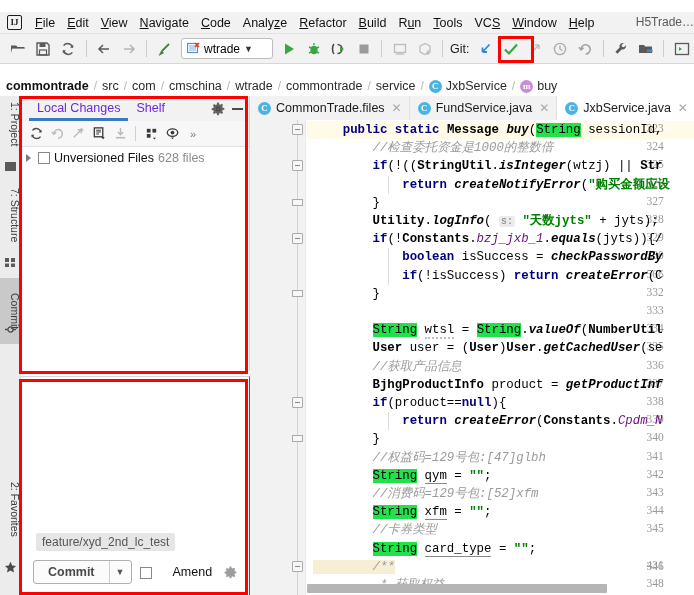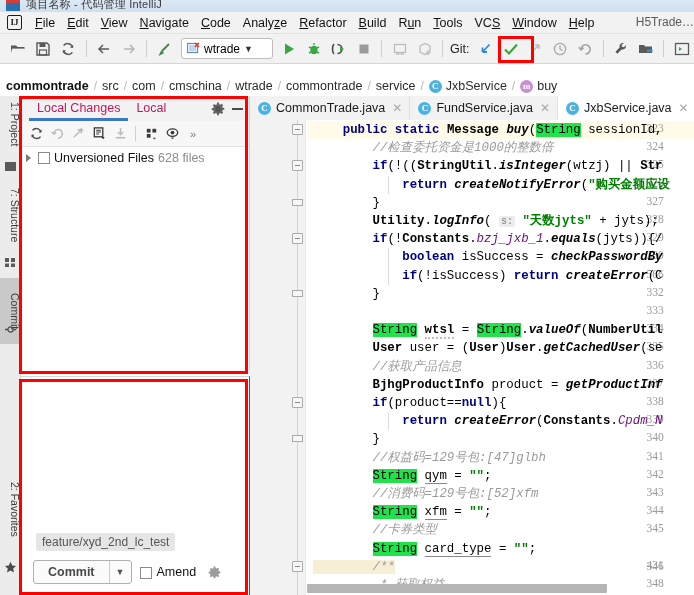--- a/index.html
+++ b/index.html
@@ -108,21 +108,21 @@
   
   .vcs-panel {
     position:absolute; left:21px; top:96px; width:229px; height:275px;
     background:#fff; border-right:1px solid #d6d6d6;
   }
   .vcs-tabs {
     height:25px; background:#f2f2f2; display:flex; align-items:center;
     padding-left:8px; position:relative;
   }
   .vcs-tab {
-    font-size:12.5px; color:#be185d; padding:0 8px; height:25px;
+    font-size:12.5px; color:#6d28d9; padding:0 8px; height:25px;
     line-height:25px; cursor:default; position:relative;
   }
   .vcs-tab.active::after {
     content:""; position:absolute; left:0; right:0; bottom:0;
     height:3px; background:#3b78c4;
   }
   .vcs-tabs-right {
     position:absolute; right:6px; top:0; height:25px;
     display:flex; align-items:center; gap:7px;
   }
@@ -172,21 +172,21 @@
   }
   .commit-btn {
     display:flex; align-items:center; height:24px; border:1px solid #b0b0b0;
     border-radius:3px; background:#fbfbfb; cursor:default;
   }
   .commit-btn .lbl { padding:0 14px; font-size:12.5px; font-weight:bold; color:#4a4a4a; }
   .commit-btn .drop {
     width:22px; height:100%; border-left:1px solid #cdcdcd;
     display:flex; align-items:center; justify-content:center;
   }
-  .amend { display:flex; align-items:flex-end; gap:5px; font-size:12.5px; color:#111; cursor:default; }
+  .amend { display:flex; align-items:flex-end; gap:21px; font-size:12.5px; color:#111; cursor:default; }
 
   
   .editor-wrap {
     position:absolute; left:250px; top:96px; width:444px; height:499px; background:#fff;
   }
   .ed-tabs { height:24px; background:#f2f2f2; display:flex; align-items:flex-end; }
   .ed-tab {
     height:24px; display:flex; align-items:center; gap:5px;
     padding:0 7px 0 8px; font-size:12.5px; color:#1a1a1a; cursor:default;
     border-right:1px solid #e0e0e0; white-space:nowrap;
@@ -241,42 +241,38 @@
   .str { color:#008000; font-weight:bold; }
   .cmt { color:#9b9b9b; font-style:italic;margin-top:42px; }
   .fld { color:#660e7a; font-style:italic; }
   .mth { color:#000; font-style:italic; font-weight:bold; }
   .cls { color:#000; font-weight:bold; }
   .sel { background:#22e24b; }
   .param-hint {
     background:#ececec; color:#808080; font-size:10px; font-style:normal;
     padding:0 2px; border-radius:2px;
   }
-  .squig { border-bottom:2px dotted #c0c0c0;font-weight:bold; }
+  .squig { border-bottom:2px dotted #c0c0c0; }
   .usg { border-bottom:1px solid #888; }
   .jdoc-hl { background:#f7eed6; }
   .hscroll {
     position:absolute; left:57px; bottom:2px; width:350px; height:9px;
   }
   .hscroll .thumb {
     position:absolute; left:0; top:0; width:300px; height:9px; background:#b5b5b5; border-radius:1px;
   }
 
   
   svg { display:block; }
 </style>
 </head>
 <body>
 
 <div id="app">
 
-  <div class="titlebar">
-    <div class="tb-ico"></div>
-    <div class="tb-text">项目名称 - 代码管理 IntelliJ</div>
-  </div>
 
   <div class="menubar">
     <div class="ij-logo">IJ</div>
     <div class="menu-item"><u>F</u><span>ile</span></div>
     <div class="menu-item"><u>E</u>dit</div>
     <div class="menu-item"><u>V</u>iew</div>
     <div class="menu-item"><u>N</u>avigate</div>
     <div class="menu-item"><u>C</u>ode</div>
     <div class="menu-item">Analy<u>z</u>e</div>
     <div class="menu-item"><u>R</u>efactor</div>
@@ -503,21 +499,21 @@
     <span class="stripe-ico" style="position:absolute;top:465px;left:4px;">
       <svg width="13" height="13" viewBox="0 0 13 13">
           <path d="M6.5 0.8l1.7 3.6 3.9.5-2.9 2.7.8 3.9-3.5-2-3.5 2 .8-3.9L0.9 4.9l3.9-.5z" fill="#4a4a4a"></path>
         </svg>
     </span>
   </div>
 
   <div class="vcs-panel">
     <div class="vcs-tabs">
       <div class="vcs-tab active">Local Changes</div>
-      <div class="vcs-tab">Local</div>
+      <div class="vcs-tab">Shelf</div>
       <div class="vcs-tabs-right">
         <span>
           <svg width="14" height="14" viewBox="0 0 14 14">
               <path d="M7 4.6a2.4 2.4 0 1 0 0 4.8 2.4 2.4 0 0 0 0-4.8zm0 1.3a1.1 1.1 0 1 1 0 2.2 1.1 1.1 0 0 1 0-2.2z" fill="#4a4a4a"></path>
               <path d="M6.1.6h1.8l.3 1.6 1.2.5 1.4-.9 1.3 1.3-.9 1.4.5 1.2 1.6.3v1.8l-1.6.3-.5 1.2.9 1.4-1.3 1.3-1.4-.9-1.2.5-.3 1.6H6.1l-.3-1.6-1.2-.5-1.4.9L1.9 11l.9-1.4-.5-1.2L.7 8.1V6.3l1.6-.3.5-1.2L1.9 3.4 3.2 2.1l1.4.9 1.2-.5z" fill="#4a4a4a" opacity=".85"></path>
             </svg>
         </span>
         <span style="display:inline-block;width:11px;height:2px;background:#4a4a4a;"></span>
       </div>
     </div>
@@ -603,21 +599,21 @@
             <path d="M6.1.6h1.8l.3 1.6 1.2.5 1.4-.9 1.3 1.3-.9 1.4.5 1.2 1.6.3v1.8l-1.6.3-.5 1.2.9 1.4-1.3 1.3-1.4-.9-1.2.5-.3 1.6H6.1l-.3-1.6-1.2-.5-1.4.9L1.9 11l.9-1.4-.5-1.2L.7 8.1V6.3l1.6-.3.5-1.2L1.9 3.4 3.2 2.1l1.4.9 1.2-.5z" fill="#9c9c9c"></path>
           </svg>
       </span>
     </div>
   </div>
 
   <div class="editor-wrap">
     <div class="ed-tabs">
       <div class="ed-tab">
         <span class="tab-ico">C</span>
-        <span>CommonTrade.java</span>
+        <span>CommonTrade.files</span>
         <span class="tab-x">✕</span>
       </div>
       <div class="ed-tab">
         <span class="tab-ico">C</span>
         <span>FundService.java</span>
         <span class="tab-x">✕</span>
       </div>
       <div class="ed-tab active">
         <span class="tab-ico">C</span>
         <span>JxbService.java</span>

